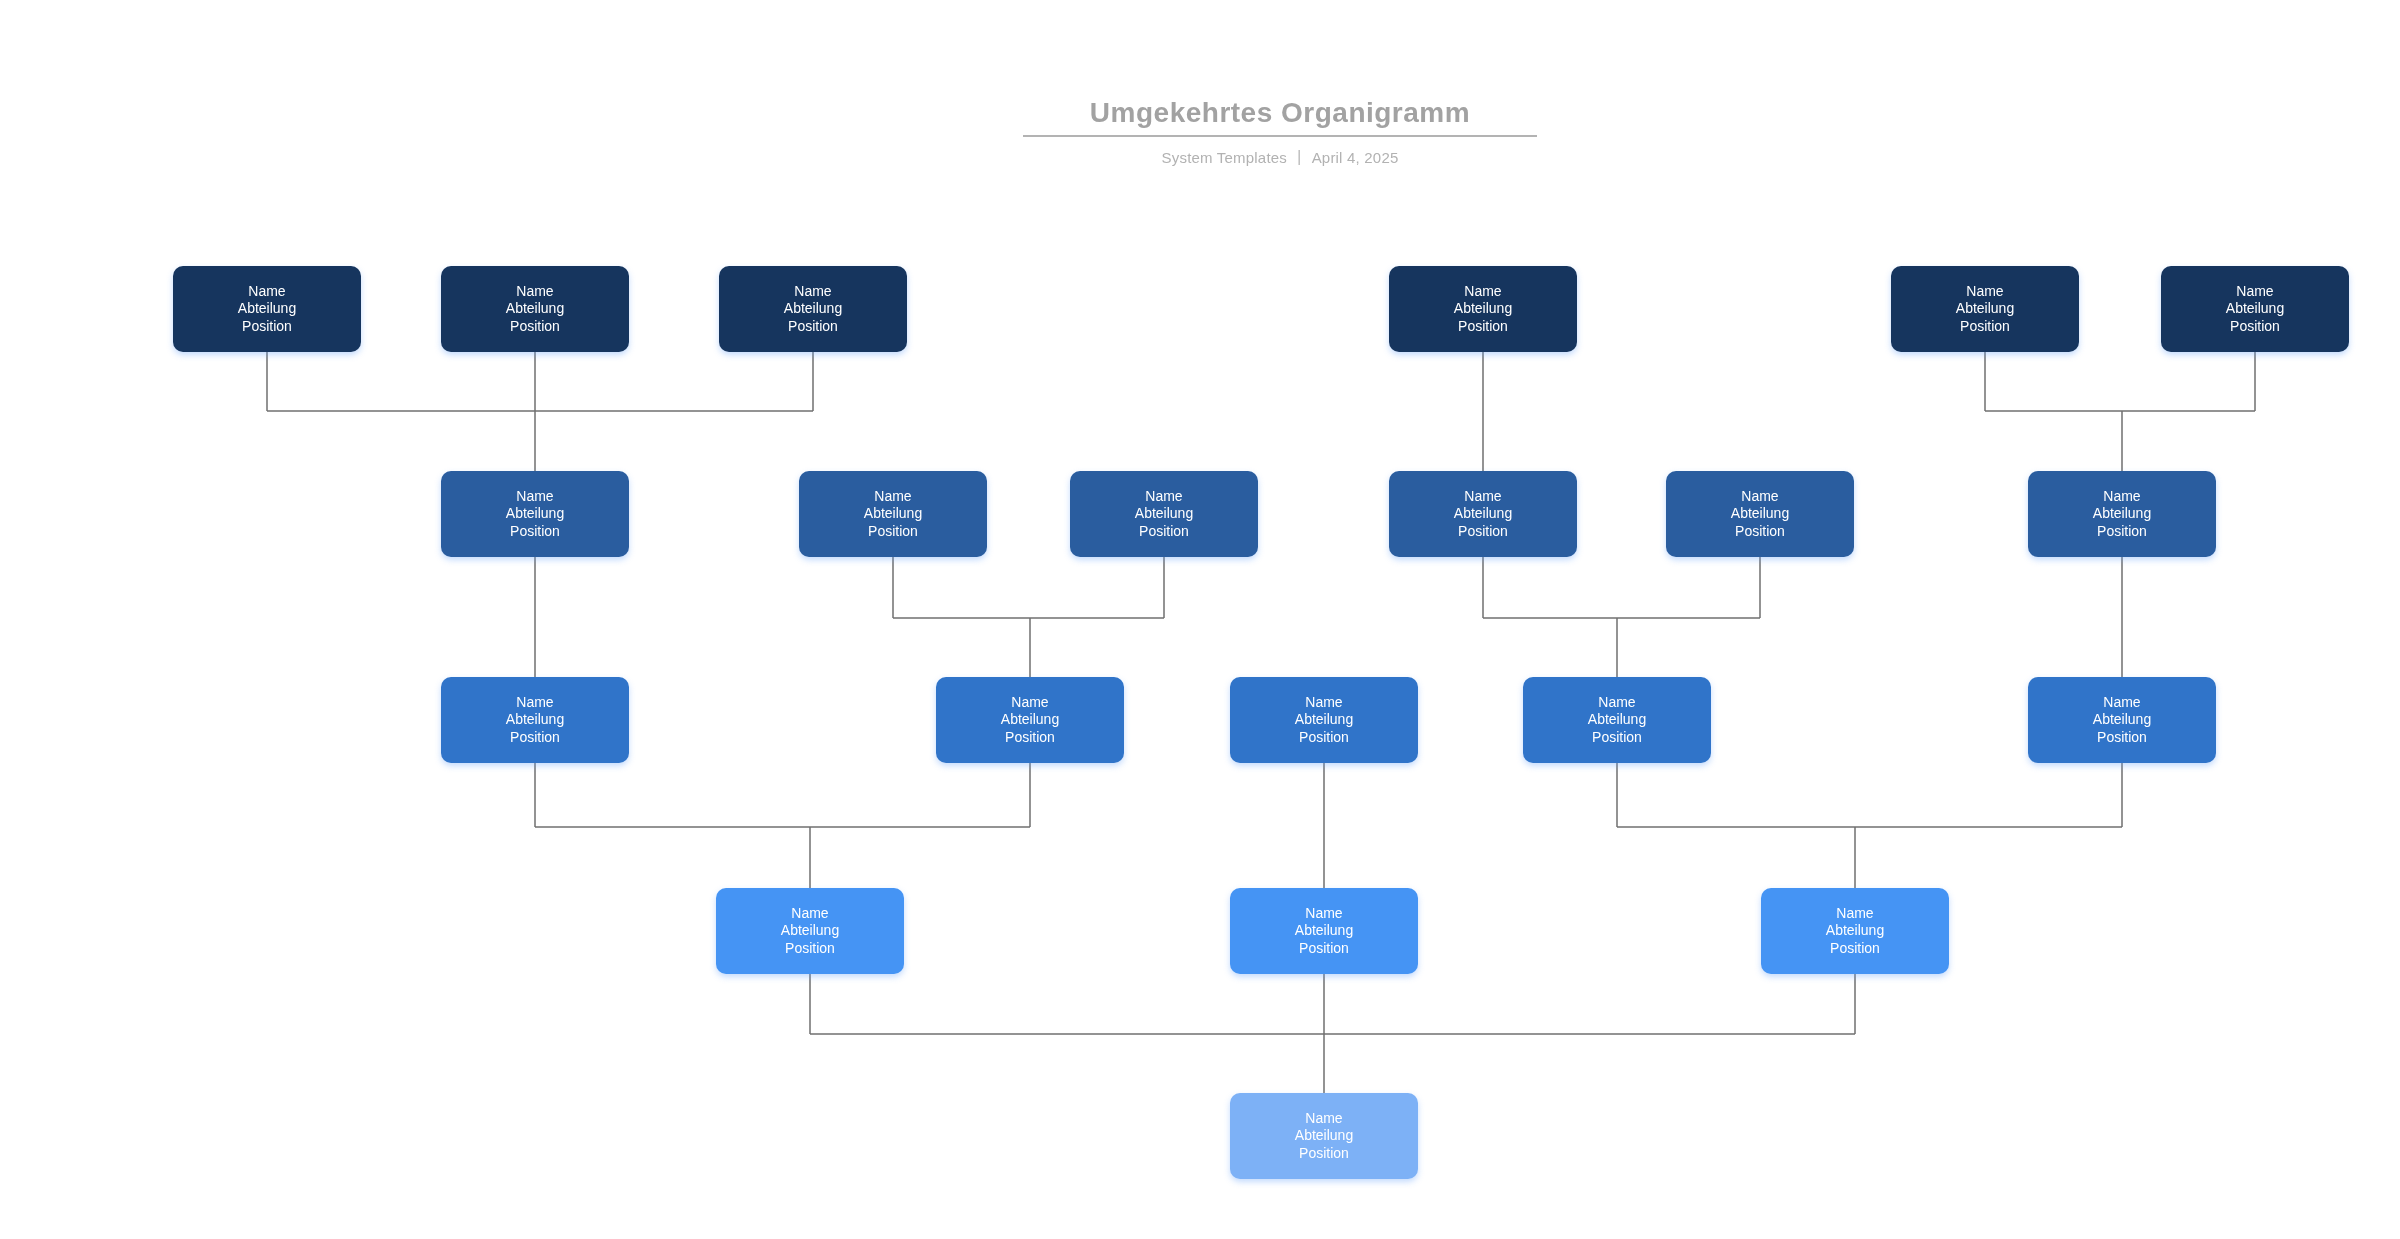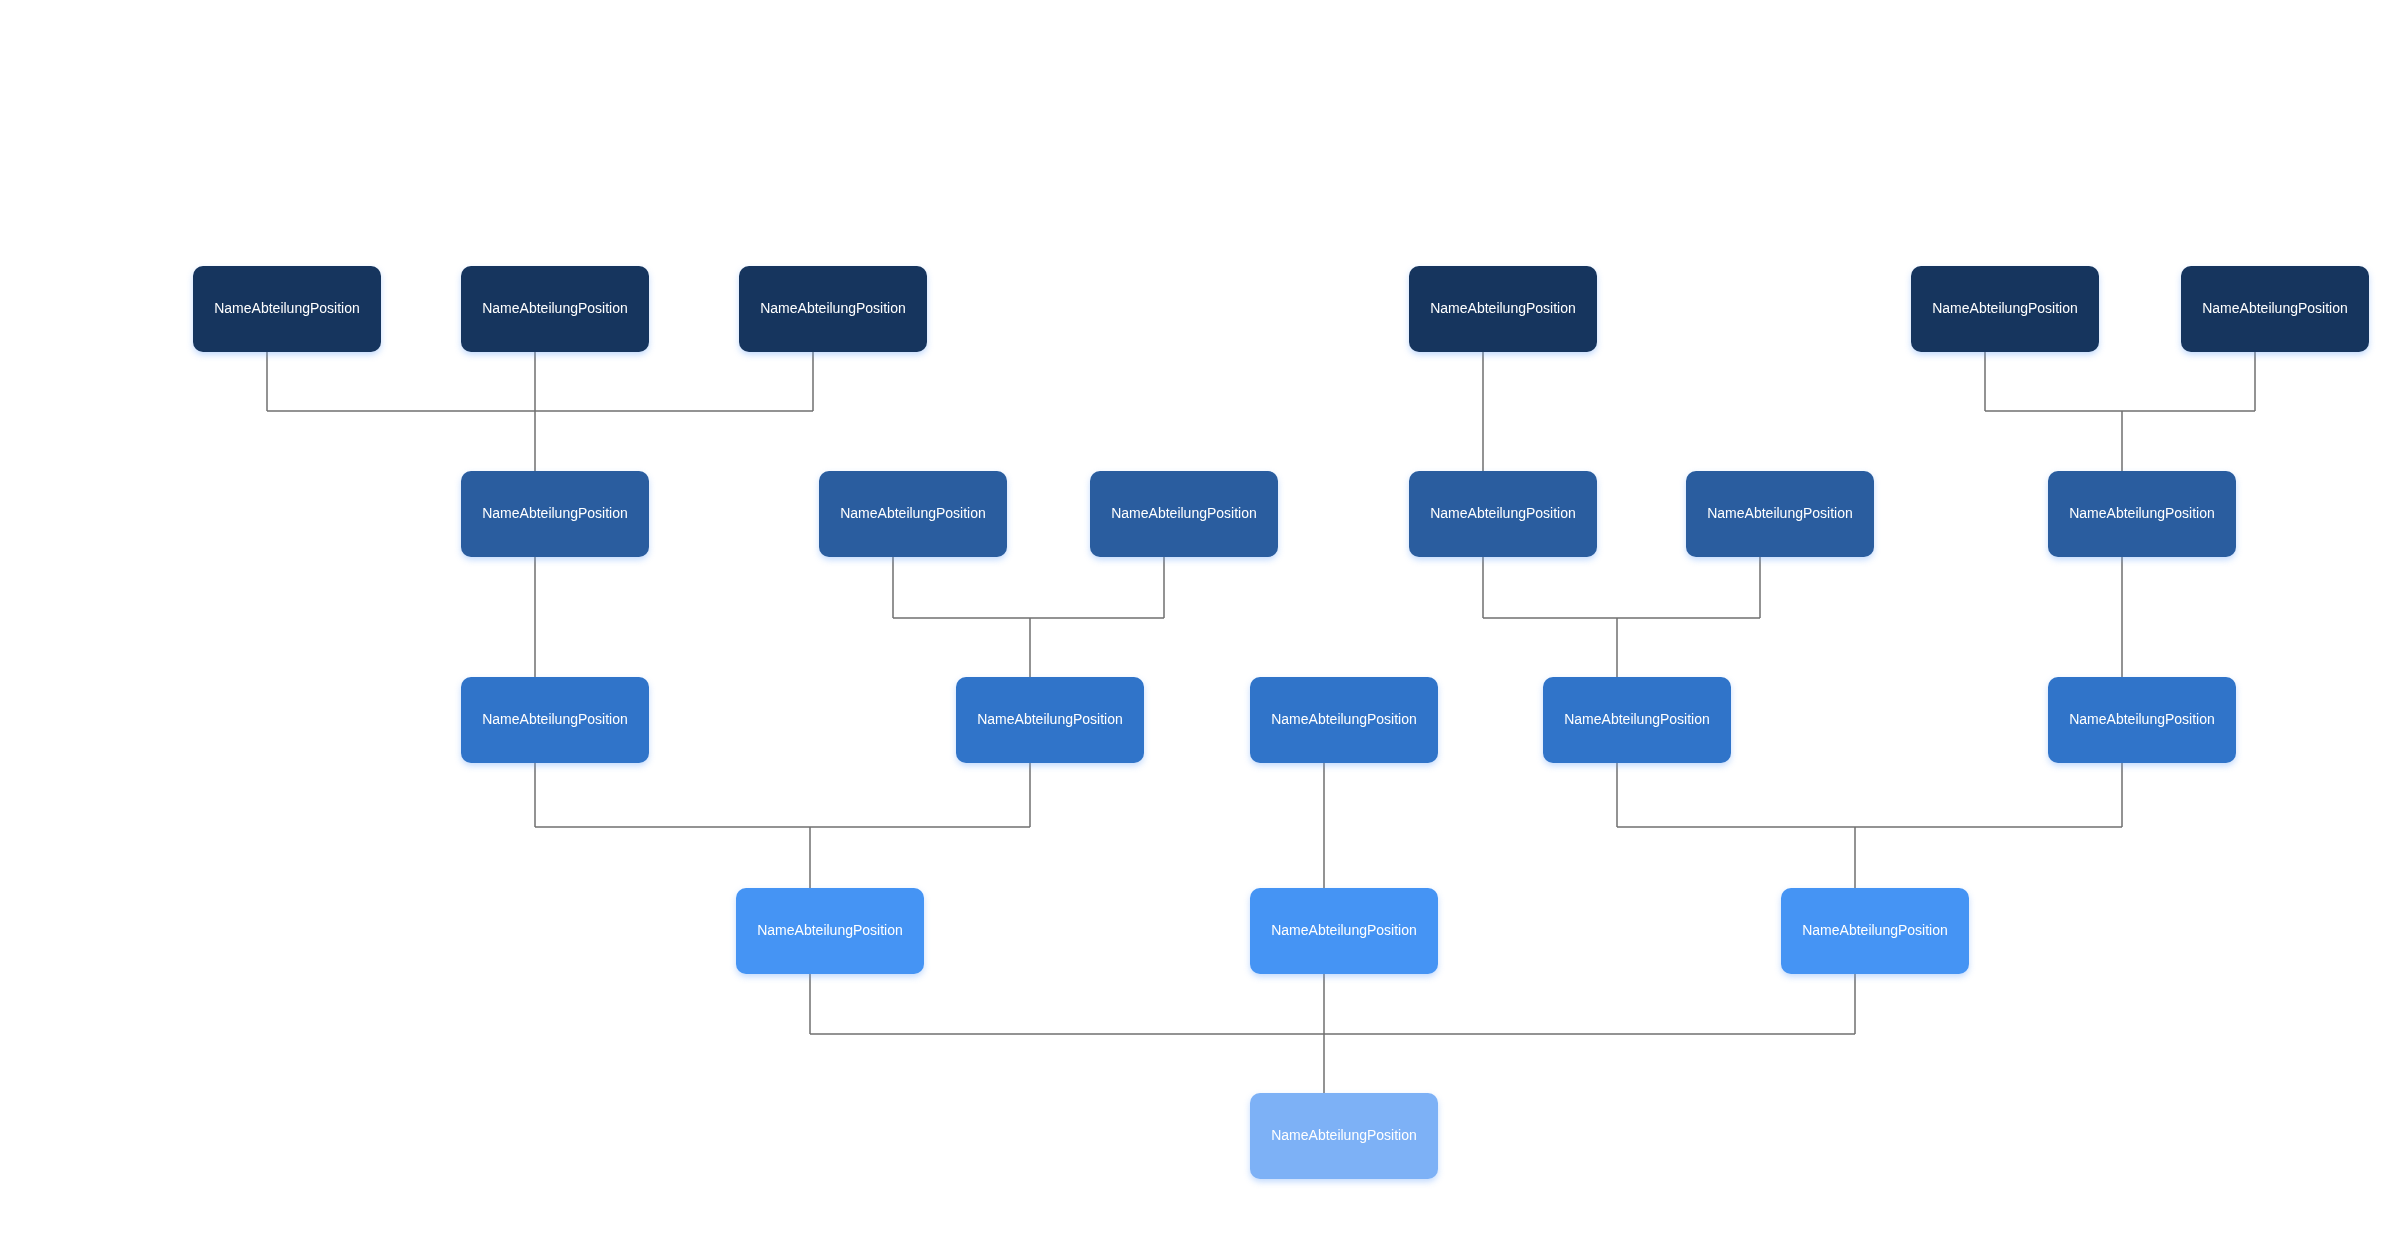--- a/index.html
+++ b/index.html
@@ -16,32 +16,40 @@
   #subtitle{
     margin-top:10px;font-size:15px;color:#b2b2b2;letter-spacing:.2px;
     display:flex;align-items:center;justify-content:center;gap:10px;
   }
   #subtitle .sep{font-weight:300;color:#bcbcbc;font-size:17px;}
   
   #edges{position:absolute;left:0;top:0;}
   
   .node{
     position:absolute;width:188px;height:86px;border-radius:10px;color:#ffffff;
-    display:flex;align-items:center;justify-content:center;
+    display:flex;flex-direction:column;align-items:center;justify-content:center;
     font-size:14px;line-height:17.5px;text-align:center;
     box-shadow:0 3px 6px rgba(100,160,250,0.38);
     cursor:default;
-    margin-left:20px;
   }
 </style>
 </head>
 <body>
 
 <div id="canvas" style="background: rgb(255, 255, 255);">
 
+  <div id="chart-header">
+    <h1 id="page-title" style="color: rgb(162, 162, 162);">Umgekehrtes Organigramm</h1>
+    <div id="title-underline" style="background: rgb(179, 179, 179);"></div>
+    <div id="subtitle" style="color: rgb(178, 178, 178);">
+      <span>System Templates</span>
+      <span class="sep">|</span>
+      <span>April 4, 2025</span>
+    </div>
+  </div>
 
   <svg id="edges" width="2400" height="1239">
       <line x1="267" y1="352" x2="267" y2="411" stroke="#6f6f6f" stroke-width="1.5"></line>
       <line x1="535" y1="352" x2="535" y2="471" stroke="#6f6f6f" stroke-width="1.5"></line>
       <line x1="813" y1="352" x2="813" y2="411" stroke="#6f6f6f" stroke-width="1.5"></line>
       <line x1="267" y1="411" x2="813" y2="411" stroke="#6f6f6f" stroke-width="1.5"></line>
       <line x1="1483" y1="352" x2="1483" y2="471" stroke="#6f6f6f" stroke-width="1.5"></line>
       <line x1="1985" y1="352" x2="1985" y2="411" stroke="#6f6f6f" stroke-width="1.5"></line>
       <line x1="2255" y1="352" x2="2255" y2="411" stroke="#6f6f6f" stroke-width="1.5"></line>
       <line x1="1985" y1="411" x2="2255" y2="411" stroke="#6f6f6f" stroke-width="1.5"></line>

